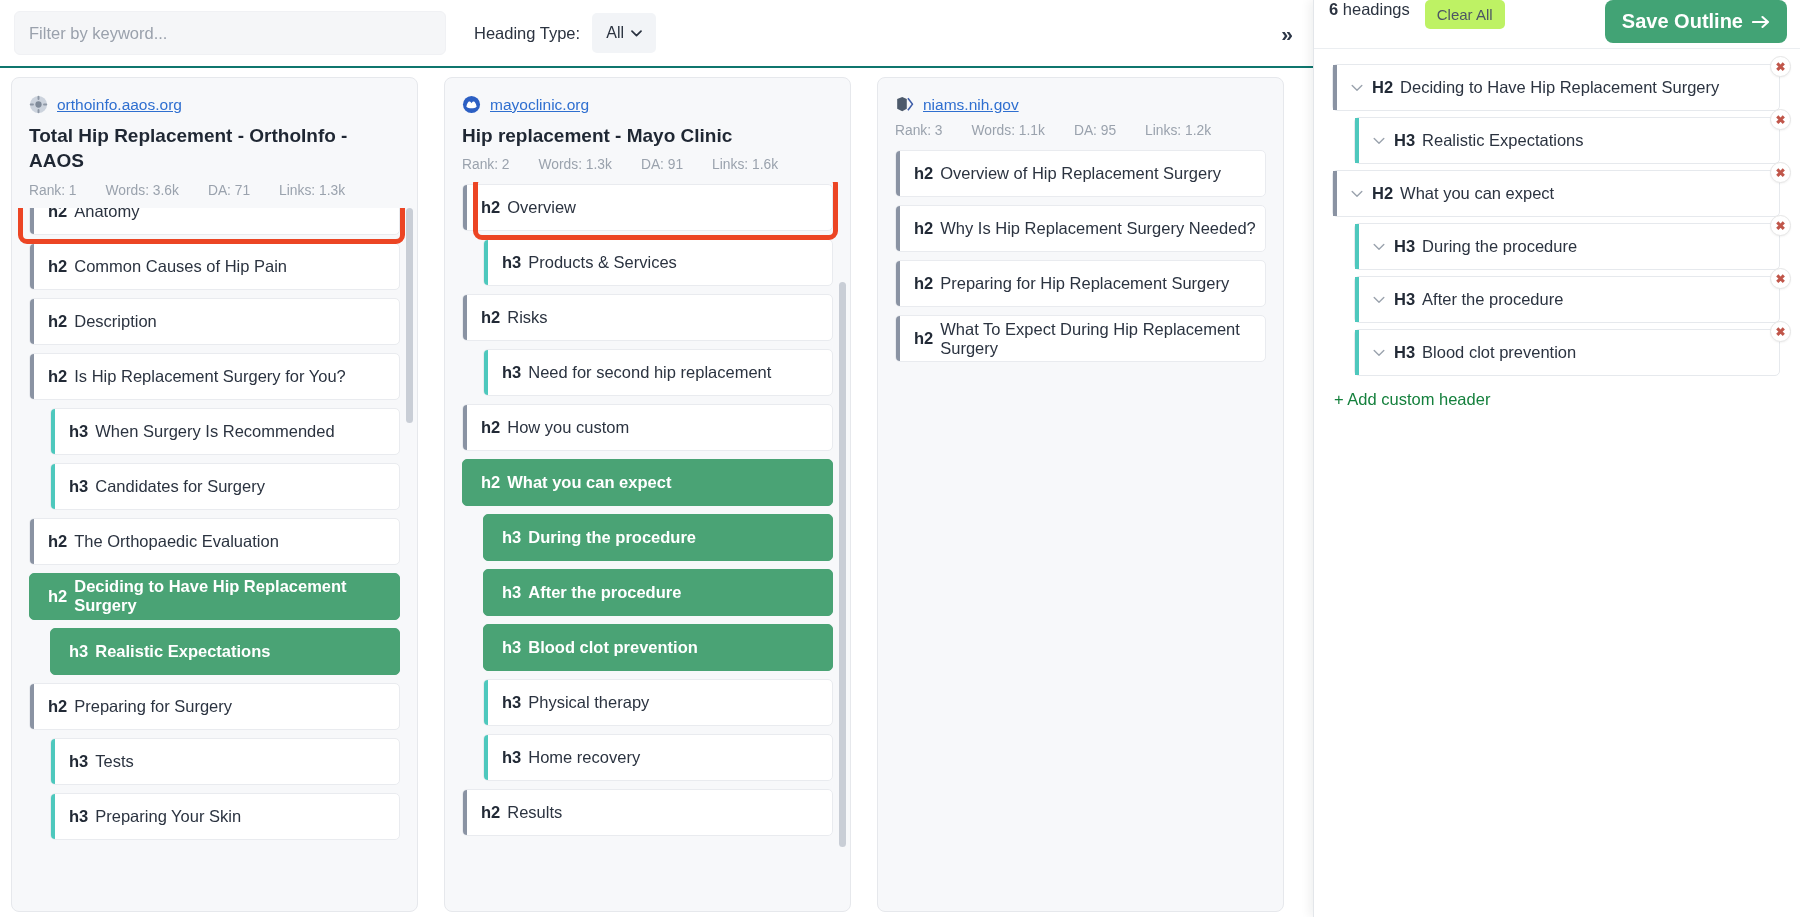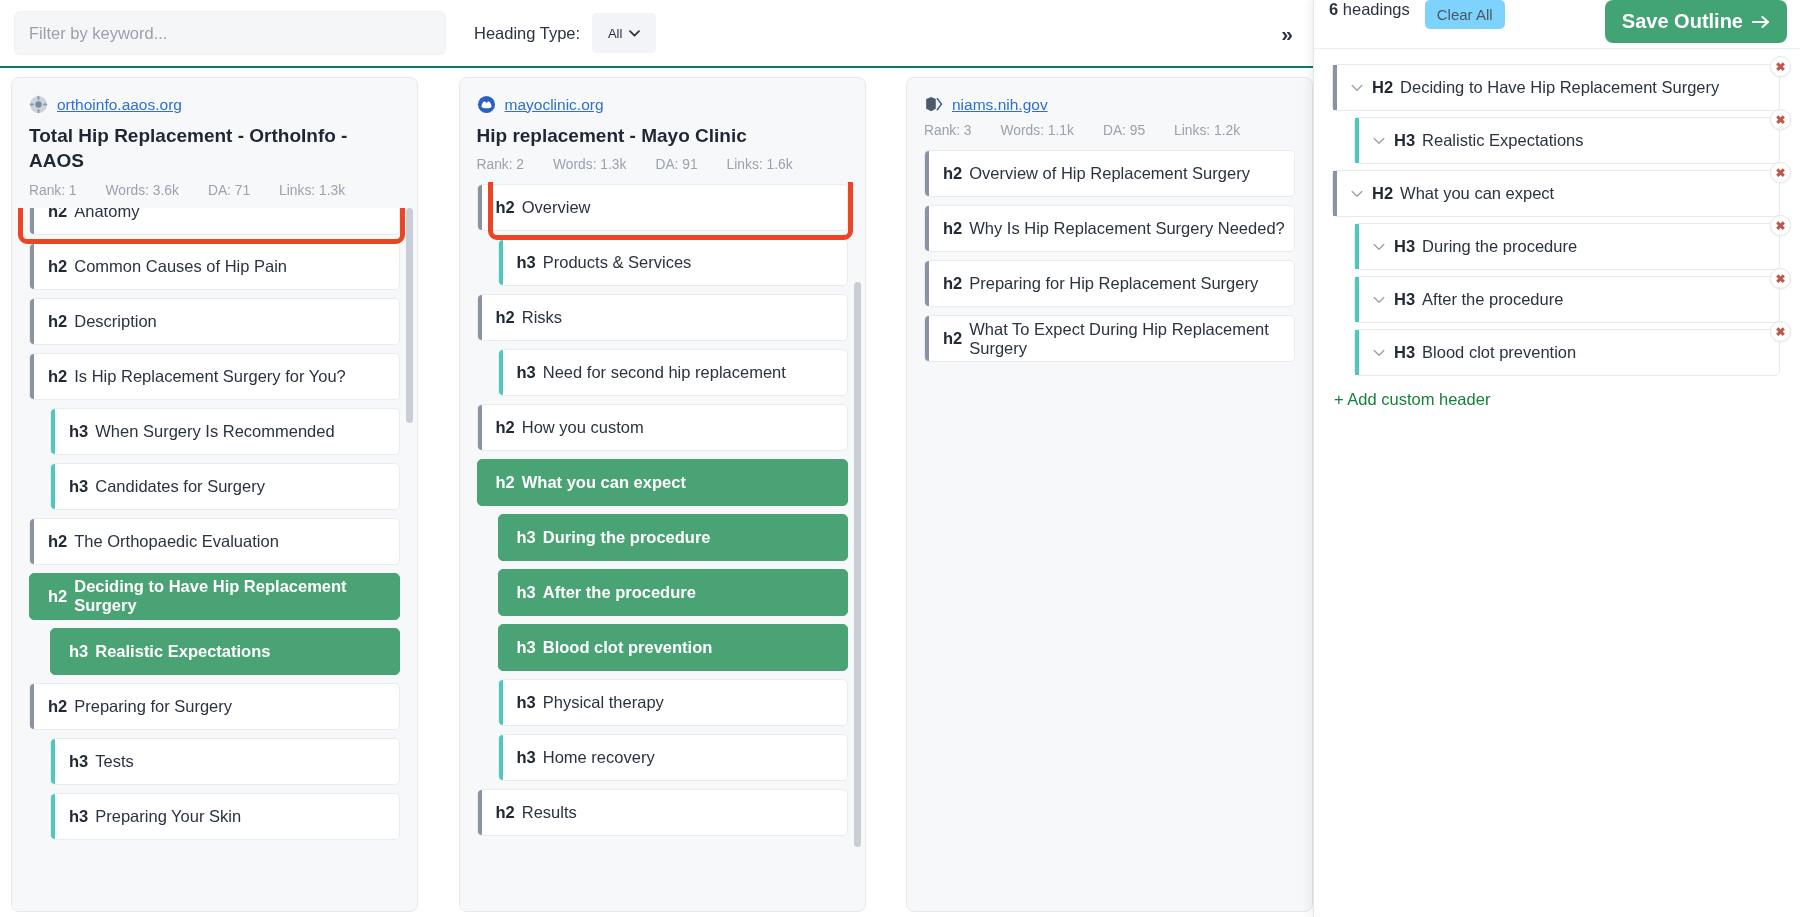--- a/index.html
+++ b/index.html
@@ -42,21 +42,21 @@
   }
   .heading-type-select {
     margin-left: 12px;
     height: 40px;
     min-width: 64px;
     background: #f2f4f7;
     border-radius: 5px;
     display: flex; align-items: center; justify-content: center;
     gap: 7px;
     padding: 0 13px;
-    font-size: 13px;
+    font-size: 16px;
     color: #2b3340;
     cursor: pointer;
   }
   .chev {
     width: 11px; height: 7px; display:block;
   }
   .collapse-btn {
     position: absolute; right: 22px; top: 50%; transform: translateY(-50%);
     font-size: 21px; font-weight: 800; color: #2d3748;
     letter-spacing: -2px;
@@ -66,21 +66,20 @@
 
   
   .board {
     position: absolute; top: 68px; left: 0;
     width: 1313px; height: 849px;
     background: #ffffff;
     display: flex;
     gap: 26px;
     padding: 9px 0 0 11px;
     overflow: hidden;
-    justify-content: space-between;
   }
   .col {
     width: 407px; flex: 0 0 407px;
     height: 835px;
     background: #f7f8fa;
     border: 1px solid #e6e8ec;
     border-radius: 8px;
     display: flex; flex-direction: column;
     overflow: hidden;
     position: relative;
@@ -169,21 +168,21 @@
     height: 49px; flex: 0 0 49px;
     display: flex; align-items: flex-start;
     padding: 0 13px 0 15px;
     border-bottom: 1px solid #ebeef1;
   }
   .count { font-size: 16.5px; color: #2b3340; }
   .count b { font-weight: bold; }
   .clear-all {
     margin-left: 15px;
     font-size: 15px; color: #4d5664;
-    background: #7dd3fc;
+    background: #bef264;
     border-radius: 5px;
     padding: 6px 12px;
     cursor: pointer;
   }
   .save-btn {
     margin-left: auto;
     background: #42a375;
     color: #ffffff;
     font-size: 20px; font-weight: bold;
     border-radius: 8px;

